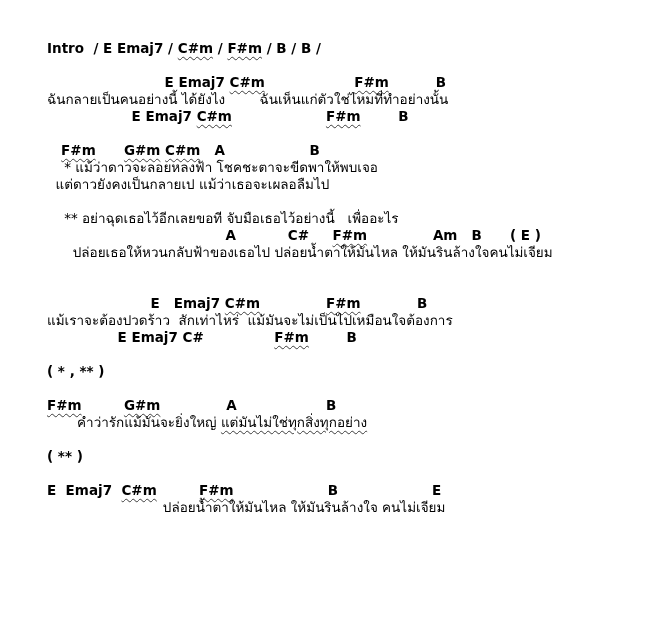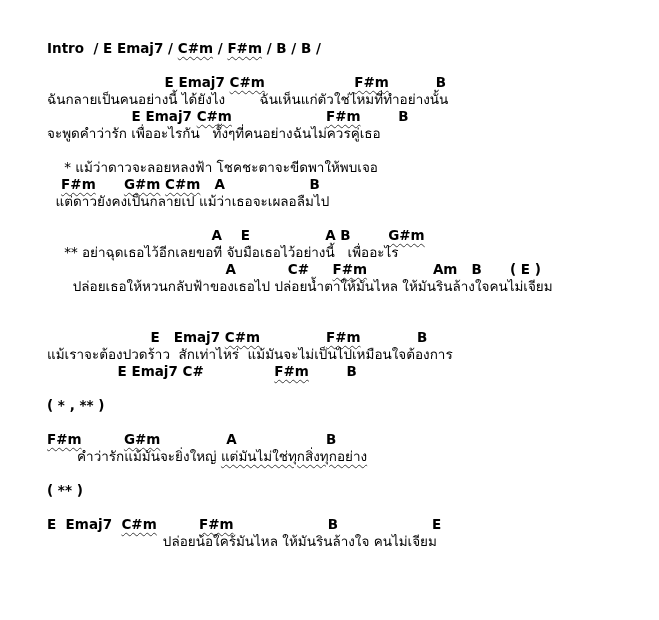--- a/index.html
+++ b/index.html
@@ -38,39 +38,37 @@
 </head>
 <body>
 
 <div class="sheet">
   <div id="lines-root">
       <div class="line section"><span class="seg">Intro  / E Emaj7 / </span><span class="seg wavy">C#m</span><span class="seg"> / </span><span class="seg wavy">F#m</span><span class="seg"> / B / B /</span></div>
       <div class="line blank"></div>
       <div class="line chord"><span class="seg">                         E Emaj7 </span><span class="seg wavy">C#m</span><span class="seg">                   </span><span class="seg wavy">F#m</span><span class="seg">          B</span></div>
       <div class="line lyric"><span class="seg">ฉันกลายเป็นคนอย่างนี้ ได้ยังไง        ฉันเห็นแก่ตัวใช่ไหมที่ทำอย่างนั้น</span></div>
       <div class="line chord"><span class="seg">                  E Emaj7 </span><span class="seg wavy">C#m</span><span class="seg">                    </span><span class="seg wavy">F#m</span><span class="seg">        B</span></div>
-      <div class="line lyric"><span class="seg">จะพูดคำว่ารัก เพื่ออะไรกัน   ทั้งๆที่คนอย่างฉันไม่ควรคู่เธอ</span></div>
       <div class="line blank"></div>
+      <div class="line chord"><span class="seg">   </span><span class="seg wavy">F#m</span><span class="seg">      </span><span class="seg wavy">G#m</span><span class="seg"> </span><span class="seg wavy">C#m</span><span class="seg">   A                  B</span></div>
       <div class="line lyric"><span class="seg">    * แม้ว่าดาวจะลอยหลงฟ้า โชคชะตาจะขีดพาให้พบเจอ</span></div>
-      <div class="line chord"><span class="seg">   </span><span class="seg wavy">F#m</span><span class="seg">      </span><span class="seg wavy">G#m</span><span class="seg"> </span><span class="seg wavy">C#m</span><span class="seg">   A                  B</span></div>
       <div class="line lyric"><span class="seg">  แต่ดาวยังคงเป็นกลายเป แม้ว่าเธอจะเผลอลืมไป</span></div>
       <div class="line blank"></div>
-      <div class="line chord"><span class="seg">                                   A    E                A B        </span><span class="seg wavy">G#m</span></div>
       <div class="line lyric"><span class="seg">    ** อย่าฉุดเธอไว้อีกเลยขอที จับมือเธอไว้อย่างนี้   เพื่ออะไร</span></div>
       <div class="line chord"><span class="seg">                                      A           C#     </span><span class="seg wavy">F#m</span><span class="seg">              Am   B      ( E )</span></div>
       <div class="line lyric"><span class="seg">      ปล่อยเธอให้หวนกลับฟ้าของเธอไป ปล่อยน้ำตาให้มันไหล ให้มันรินล้างใจคนไม่เจียม</span></div>
       <div class="line blank"></div>
       <div class="line blank"></div>
       <div class="line chord"><span class="seg">                      E   Emaj7 </span><span class="seg wavy">C#m</span><span class="seg">              </span><span class="seg wavy">F#m</span><span class="seg">            B</span></div>
       <div class="line lyric"><span class="seg">แม้เราจะต้องปวดร้าว  สักเท่าไหร่  แม้มันจะไม่เป็นไปเหมือนใจต้องการ</span></div>
       <div class="line chord"><span class="seg">               E Emaj7 C#               </span><span class="seg wavy">F#m</span><span class="seg">        B</span></div>
       <div class="line blank"></div>
       <div class="line section"><span class="seg">( * , ** )</span></div>
       <div class="line blank"></div>
       <div class="line chord"><span class="seg wavy">F#m</span><span class="seg">         </span><span class="seg wavy">G#m</span><span class="seg">              A                   B</span></div>
       <div class="line lyric"><span class="seg">       คำว่ารักแม้มันจะยิ่งใหญ่ </span><span class="seg wavy">แต่มันไม่ใช่ทุกสิ่งทุกอย่าง</span></div>
       <div class="line blank"></div>
       <div class="line section"><span class="seg">( ** )</span></div>
       <div class="line blank"></div>
       <div class="line chord"><span class="seg">E  Emaj7  </span><span class="seg wavy">C#m</span><span class="seg">         </span><span class="seg wavy">F#m</span><span class="seg">                    B                    E</span></div>
-      <div class="line lyric"><span class="seg">                           ปล่อยน้อใคร้มันไหล ให้มันรินล้างใจ คนไม่เจียม</span></div>
+      <div class="line lyric"><span class="seg">                           ปล่อยน้ำตาให้มันไหล ให้มันรินล้างใจ คนไม่เจียม</span></div>
     </div>
 </div>
 
 </body></html>

